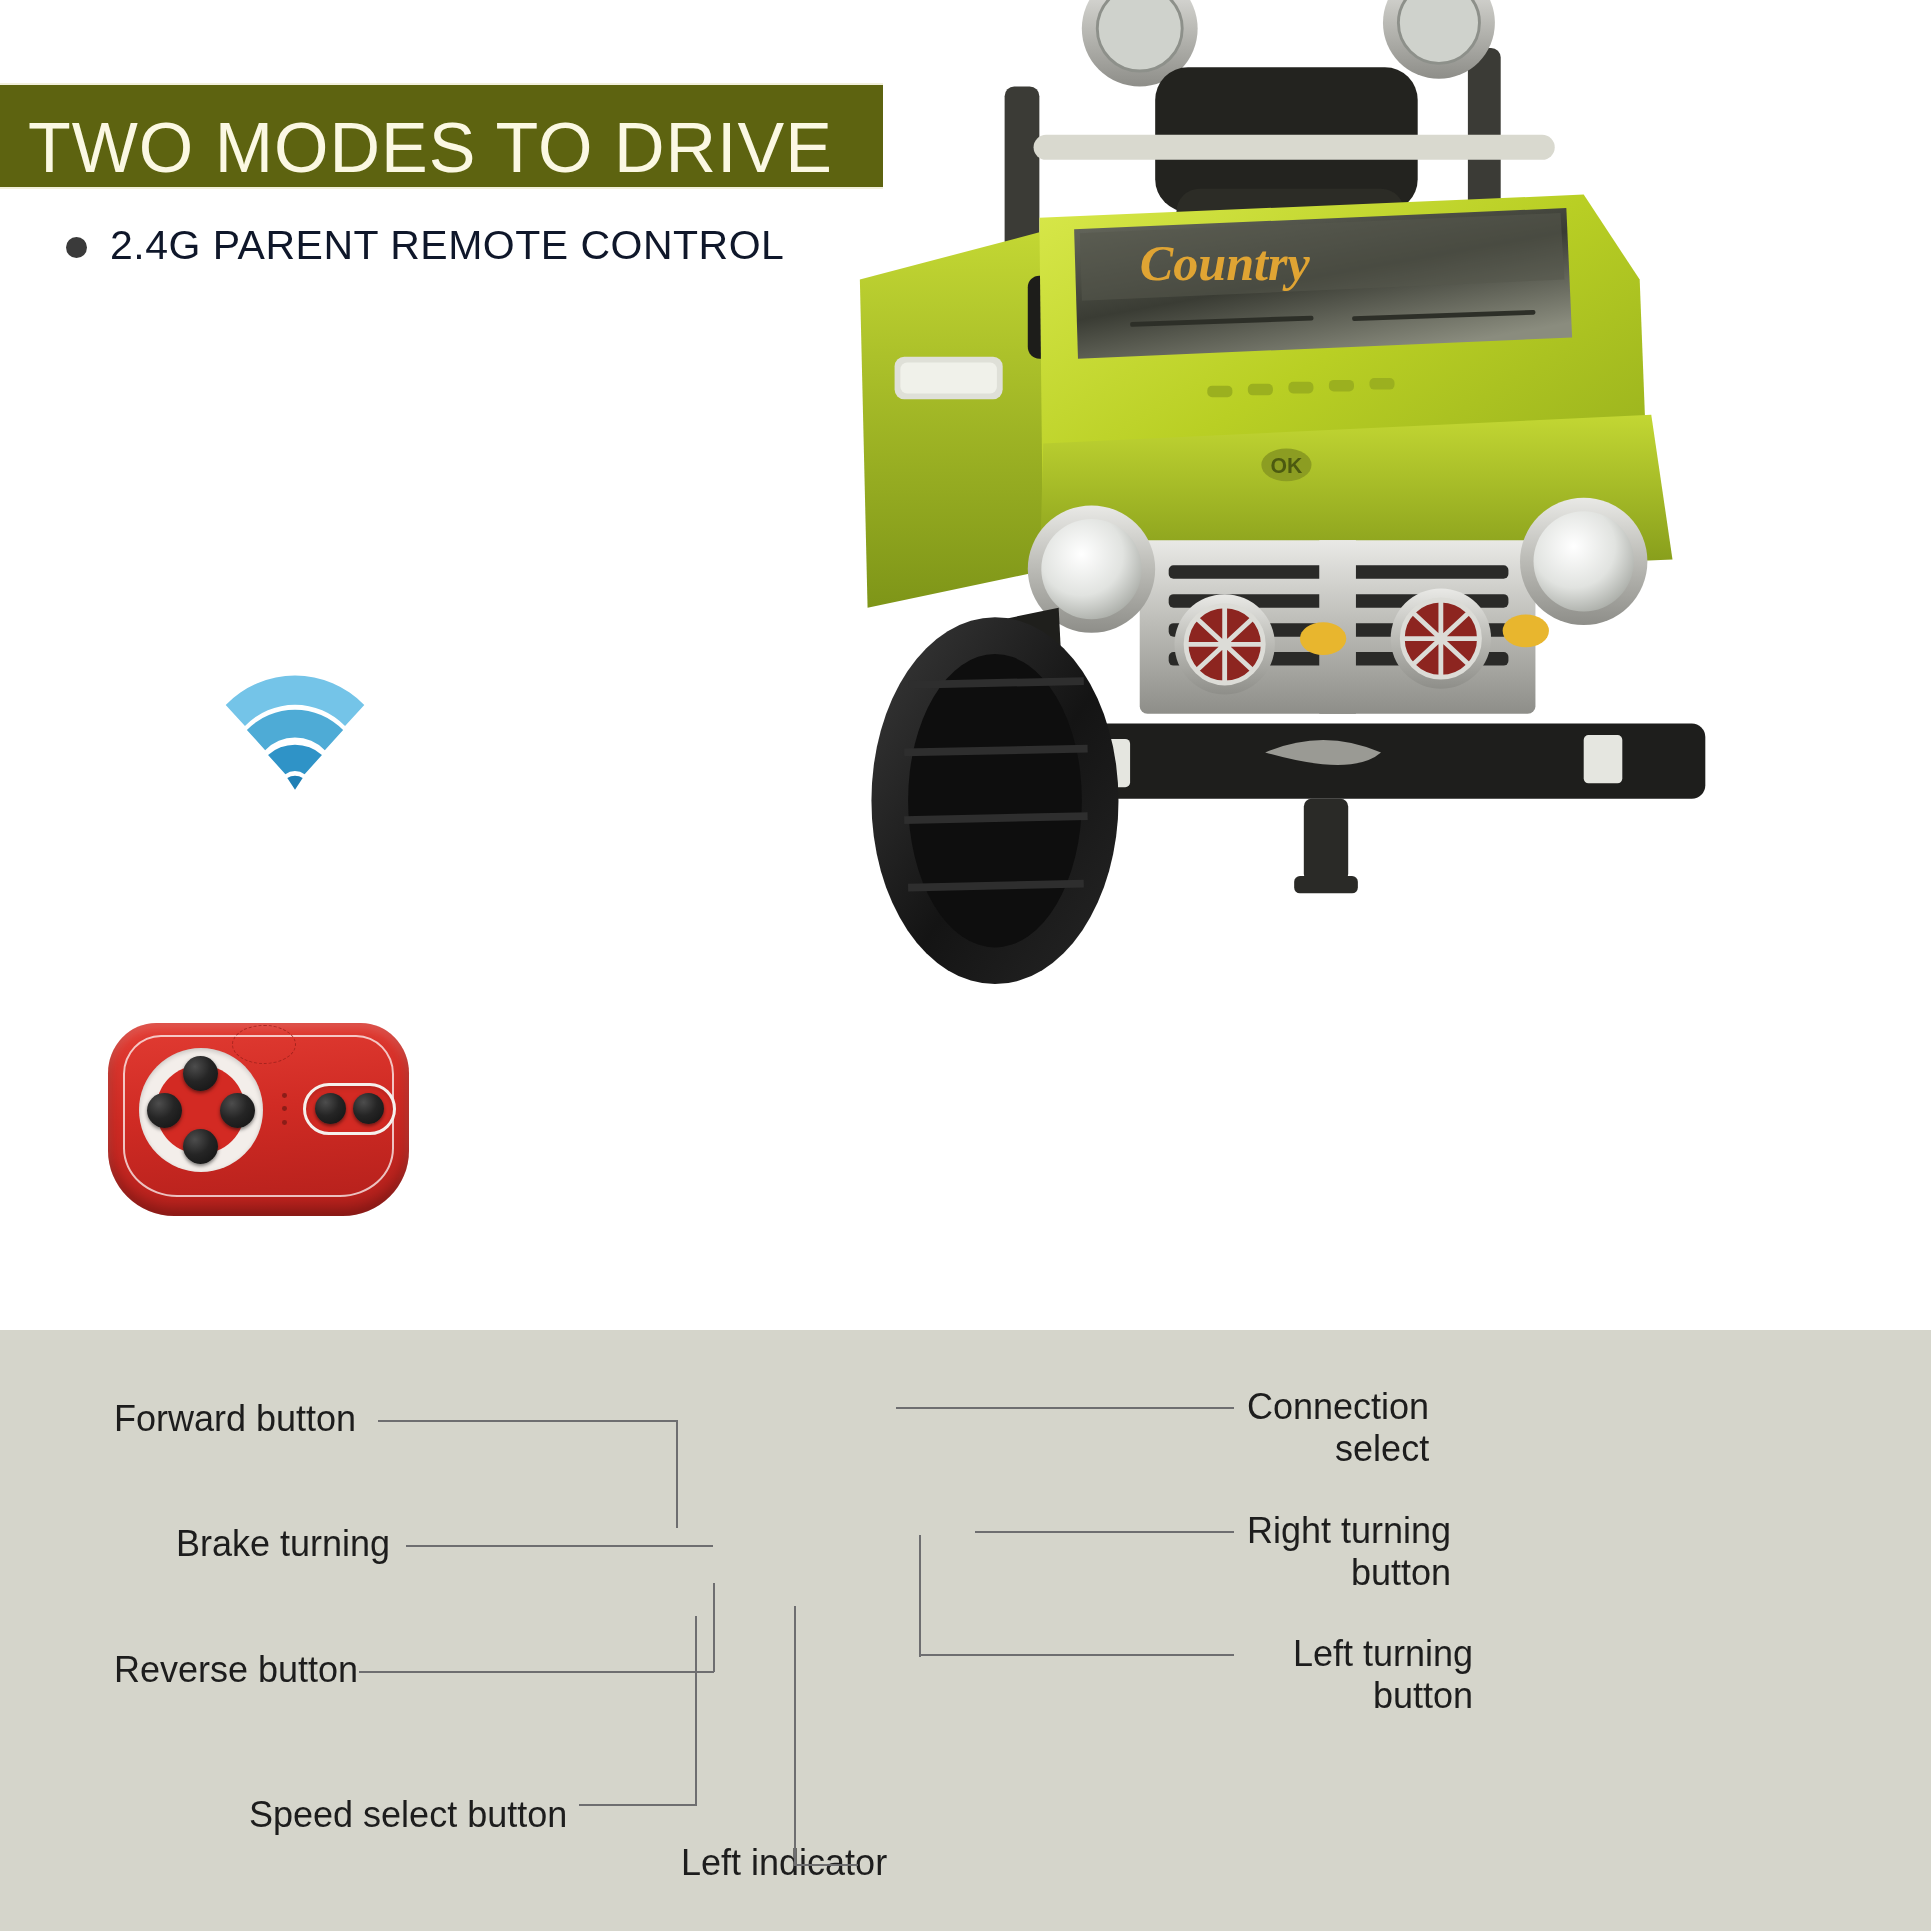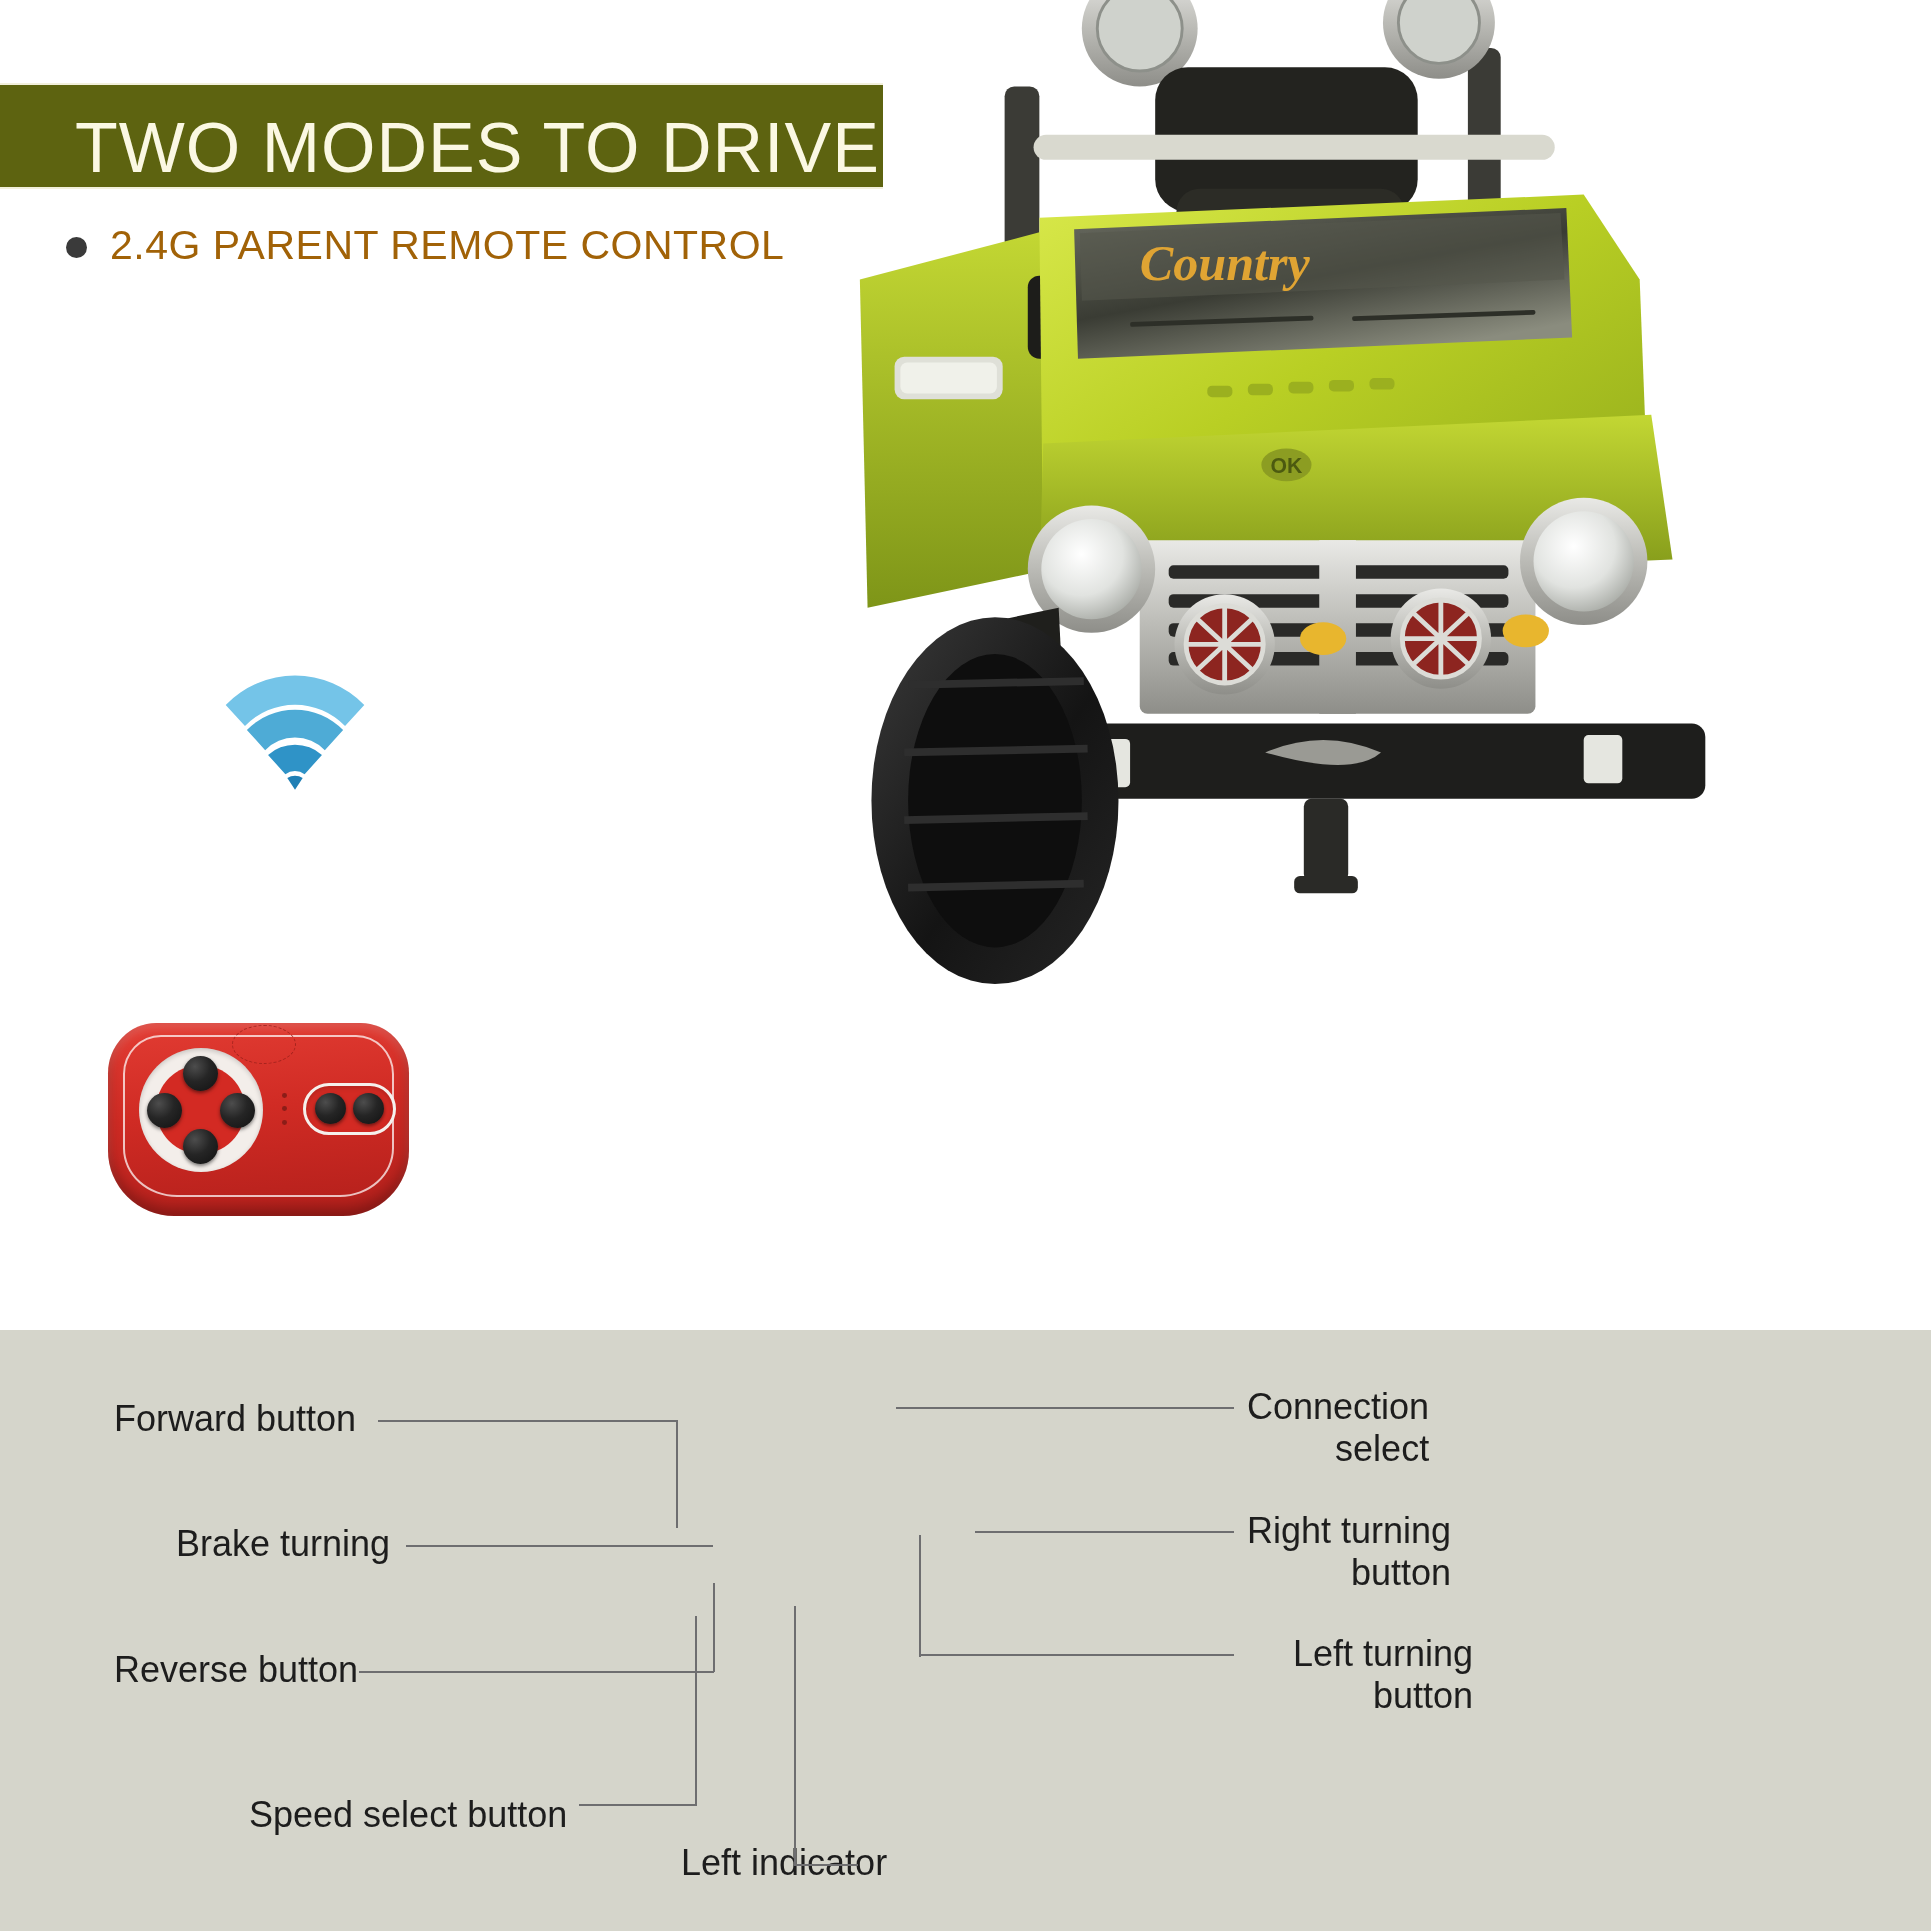--- a/index.html
+++ b/index.html
@@ -21,34 +21,34 @@
   #title-banner{
     position:absolute; left:0; top:83px; width:883px; height:106px;
     background:#5d6310;
     display:flex; align-items:center;
     border-top:2.9px solid #f2f0dc;
     border-bottom:2.9px solid #f2f0dc;
   }
   #title-text{
     color:#fbf8e3;
     font-size:70px; font-weight:400; letter-spacing:1px;
-    padding-left:75px; white-space:nowrap;
+    padding-left:28px; white-space:nowrap;
     line-height:1;
     margin-top:23px;
   }
 
   
   #bullet-list{ position:absolute; left:66px; top:222px; width:792px; }
   .bullet-row{ display:flex; align-items:center; margin-bottom:27px; }
   .bullet-dot{
     width:21px; height:21px; border-radius:50%;
     background:#3a3a3a; flex:none; margin-right:23px; margin-top:3.9px;
   }
   .bullet-label{
-    font-size:41px; color:#a16207; letter-spacing:0.5px; white-space:nowrap;
+    font-size:41px; color:#0f172a; letter-spacing:0.5px; white-space:nowrap;
   }
 
   
   #wifi-icon{ position:absolute; left:218px; top:666px; width:154px; height:126px; }
 
   
   #top-remote{
     position:absolute; left:108px; top:1023px; width:301px; height:193px;
   }
   .remote-shell{

